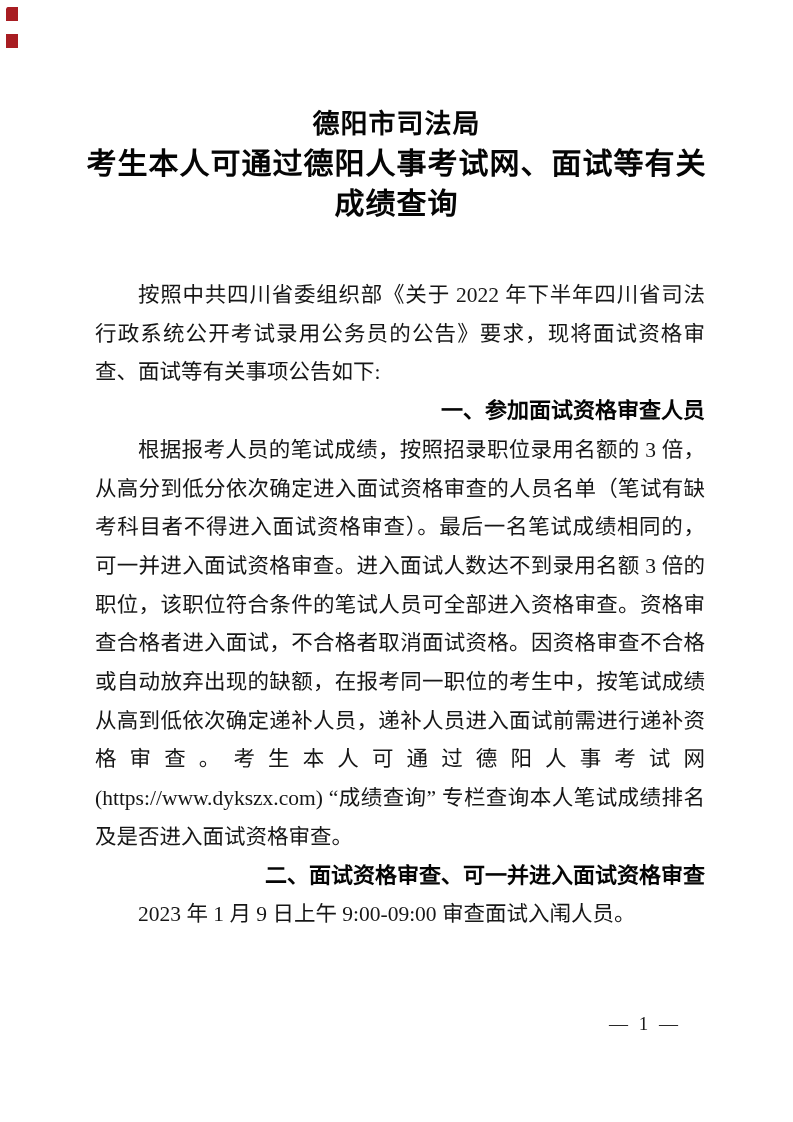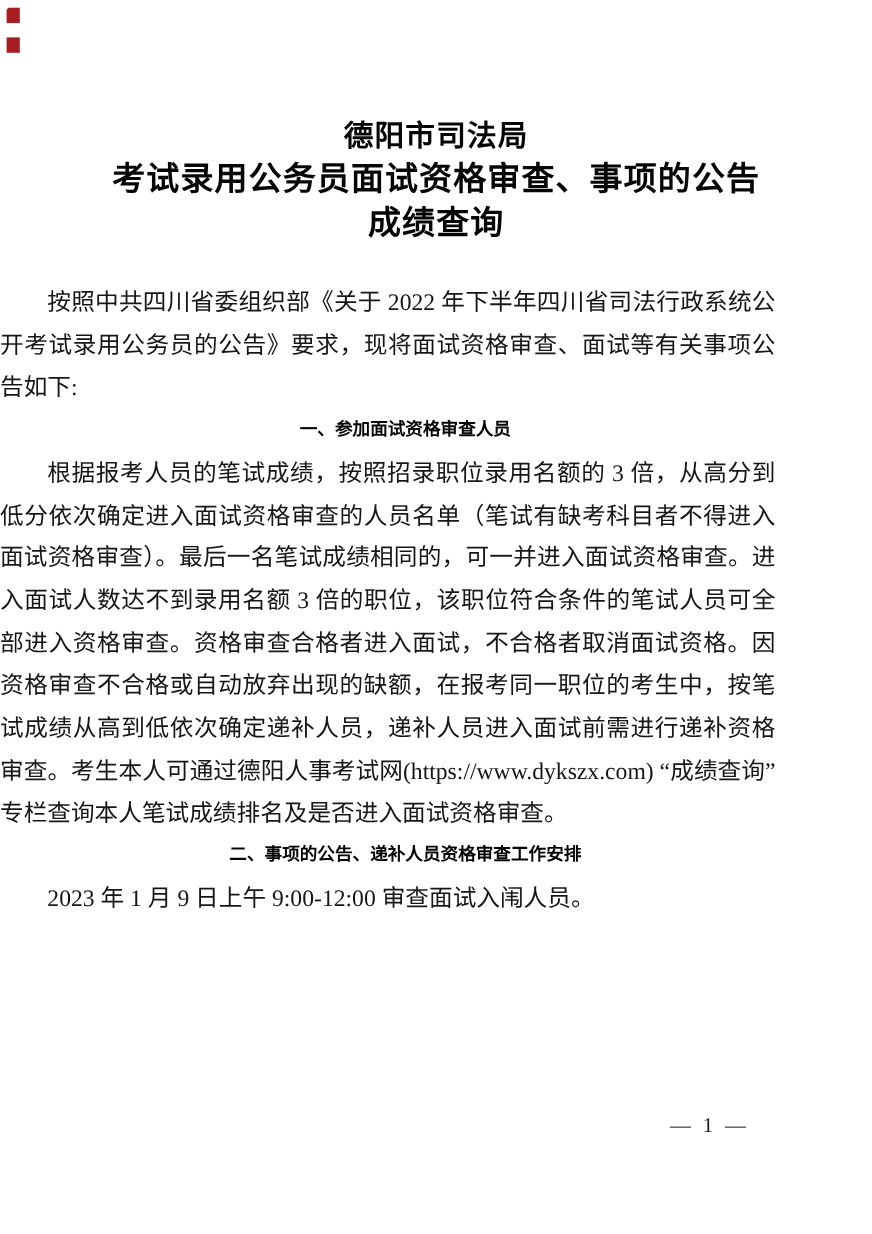--- a/index.html
+++ b/index.html
@@ -29,62 +29,63 @@
     padding-top: 104px;
     text-align: center;
     font-family: "Liberation Sans", "DejaVu Sans", sans-serif;
     font-weight: 900;
     color: #050505;
   }
   .title-line1 { font-size: 27px; line-height: 40px; letter-spacing: 1px; }
   .title-line  { font-size: 30px; line-height: 40px; letter-spacing: 1px; }
 
   .body-block {
-    margin-top: 32px;
+    margin-top: 52px;
+    padding-left: 95px;
     padding-right: 88px;
     font-size: 21.5px;
     line-height: 38.7px;
     text-align: justify;
     text-justify: inter-character;
     color: #161616;
   }
   .para { text-indent: 2em; }
   .heading {
     text-indent: 2em;
     font-family: Liberation Sans, sans-serif;
     font-weight: 700;
-    font-size: 16px;
+    font-size: 22px;
     color: #050505;
-    text-align: center;
+    text-align: right;
   }
   .page-number {
     position: absolute;
     top: 1013px; right: 112px;
     font-size: 19px;
     letter-spacing: 3px;
     color: #1a1a1a;
   }
 </style>
 </head>
 <body>
 
 <div class="page">
 
   <div class="scan-mark m1"></div>
   <div class="scan-mark m2"></div>
 
   <div class="title-block">
     <div class="title-line1">德阳市司法局</div>
-    <div class="title-line">考试录用公务员面试资格审查、事项的公告</div>
+    <div class="title-line">考生本人可通过德阳人事考试网、面试等有关</div>
     <div class="title-line">成绩查询</div>
   </div>
 
   <div class="body-block">
     <p class="para">按照中共四川省委组织部《关于 2022 年下半年四川省司法行政系统公开考试录用公务员的公告》要求，现将面试资格审查、面试等有关事项公告如下:</p>
     <p class="heading">一、参加面试资格审查人员</p>
     <p class="para">根据报考人员的笔试成绩，按照招录职位录用名额的 3 倍，从高分到低分依次确定进入面试资格审查的人员名单（笔试有缺考科目者不得进入面试资格审查）。最后一名笔试成绩相同的，可一并进入面试资格审查。进入面试人数达不到录用名额 3 倍的职位，该职位符合条件的笔试人员可全部进入资格审查。资格审查合格者进入面试，不合格者取消面试资格。因资格审查不合格或自动放弃出现的缺额，在报考同一职位的考生中，按笔试成绩从高到低依次确定递补人员，递补人员进入面试前需进行递补资格审查。考生本人可通过德阳人事考试网(https://www.dykszx.com) “成绩查询” 专栏查询本人笔试成绩排名及是否进入面试资格审查。</p>
-    <p class="heading">二、事项的公告、递补人员资格审查工作安排</p>
-    <p class="para">2023 年 1 月 9 日上午 9:00-12:00 审查面试入闱人员。</p>
+    <p class="heading">二、面试资格审查、可一并进入面试资格审查</p>
+    <p class="para">2023 年 1 月 9 日上午 9:00-09:00 审查面试入闱人员。</p>
   </div>
 
   <div class="page-number">— 1 —</div>
 
 </div>
 
 </body></html>

